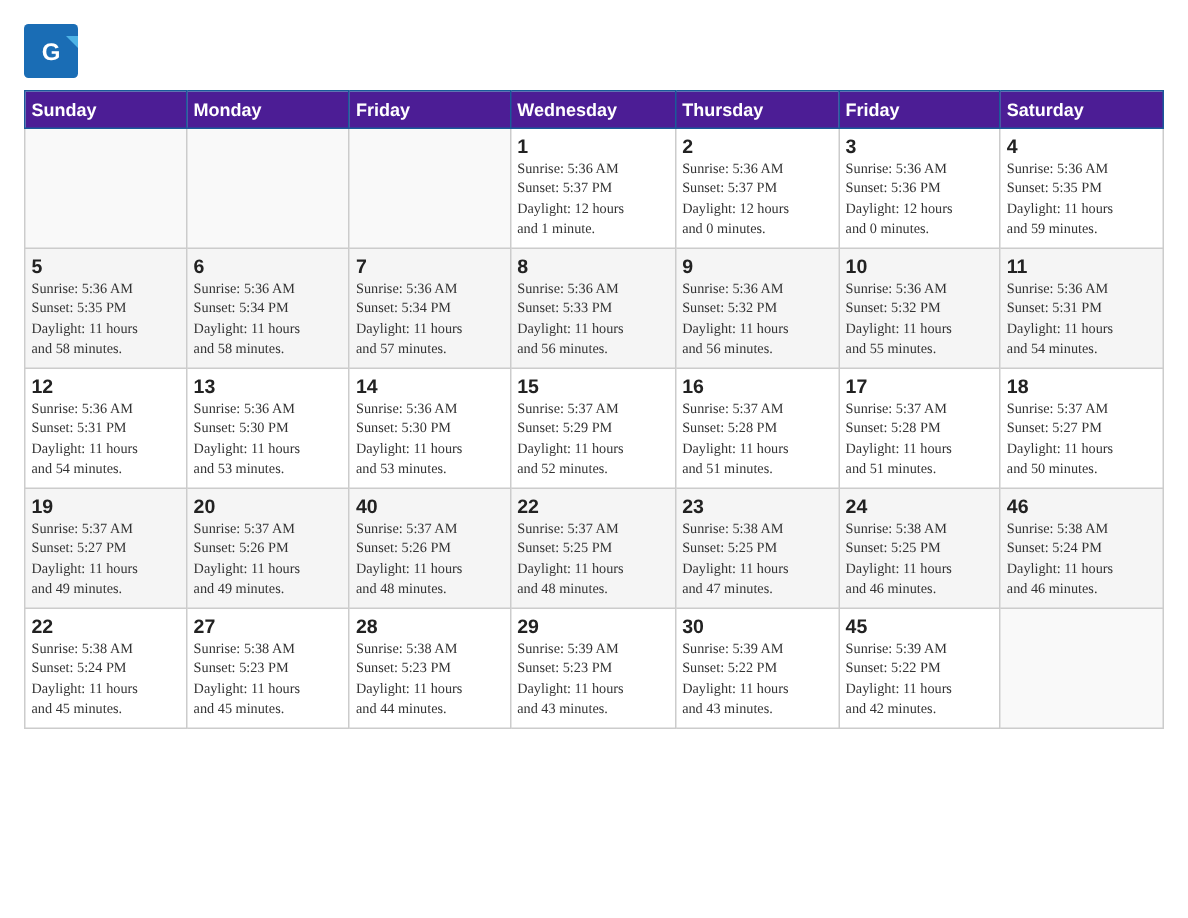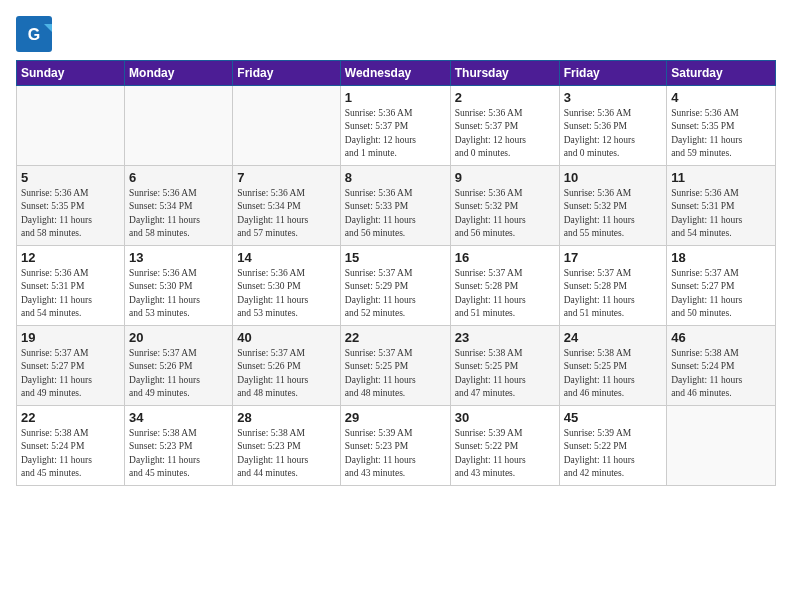--- a/index.html
+++ b/index.html
@@ -295,21 +295,21 @@
       </tr>
       <tr>
         <td>
           <span class="day-number">22</span>
           <div class="day-info" style="white-space: pre-line;">Sunrise: 5:38 AM
 Sunset: 5:24 PM
 Daylight: 11 hours
 and 45 minutes.</div>
         </td>
         <td>
-          <span class="day-number">34</span>
+          <span class="day-number">27</span>
           <div class="day-info" style="white-space: pre-line;">Sunrise: 5:38 AM
 Sunset: 5:23 PM
 Daylight: 11 hours
 and 45 minutes.</div>
         </td>
         <td>
           <span class="day-number">28</span>
           <div class="day-info" style="white-space: pre-line;">Sunrise: 5:38 AM
 Sunset: 5:23 PM
 Daylight: 11 hours

